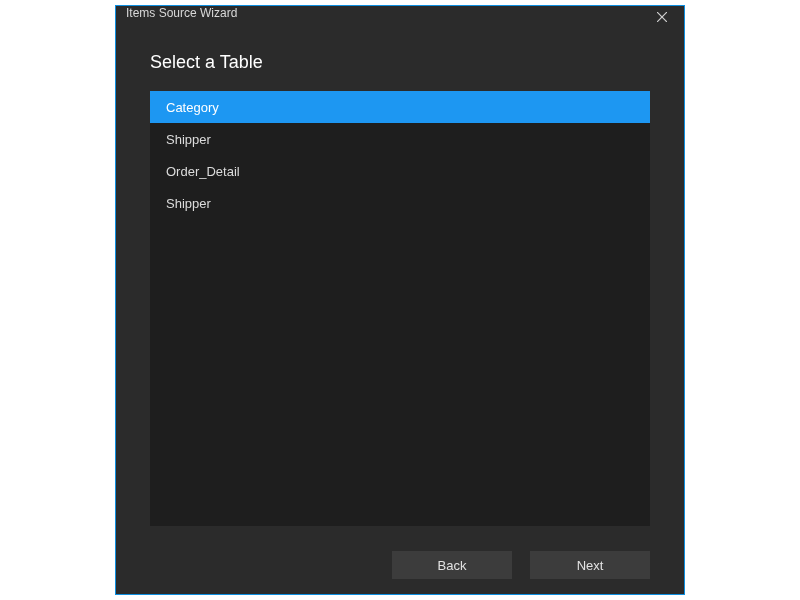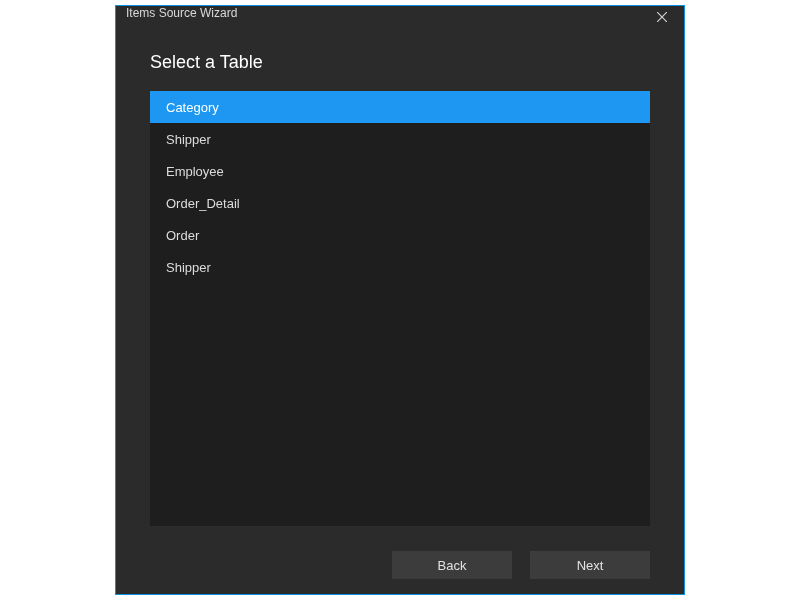--- a/index.html
+++ b/index.html
@@ -99,27 +99,21 @@
   <div class="content">
     <div class="heading">Select a Table</div>
     <div class="listbox" id="listbox">
         <div class="list-item selected">
           <span>Category</span>
         </div>
         <div class="list-item">
           <span>Shipper</span>
         </div>
         <div class="list-item">
-          <span>Employee</span>
-        </div>
-        <div class="list-item">
           <span>Order_Detail</span>
-        </div>
-        <div class="list-item">
-          <span>Order</span>
         </div>
         <div class="list-item">
           <span>Shipper</span>
         </div>
       </div>
   </div>
 
   <div class="footer">
     <button class="btn">Back</button>
     <button class="btn">Next</button>

